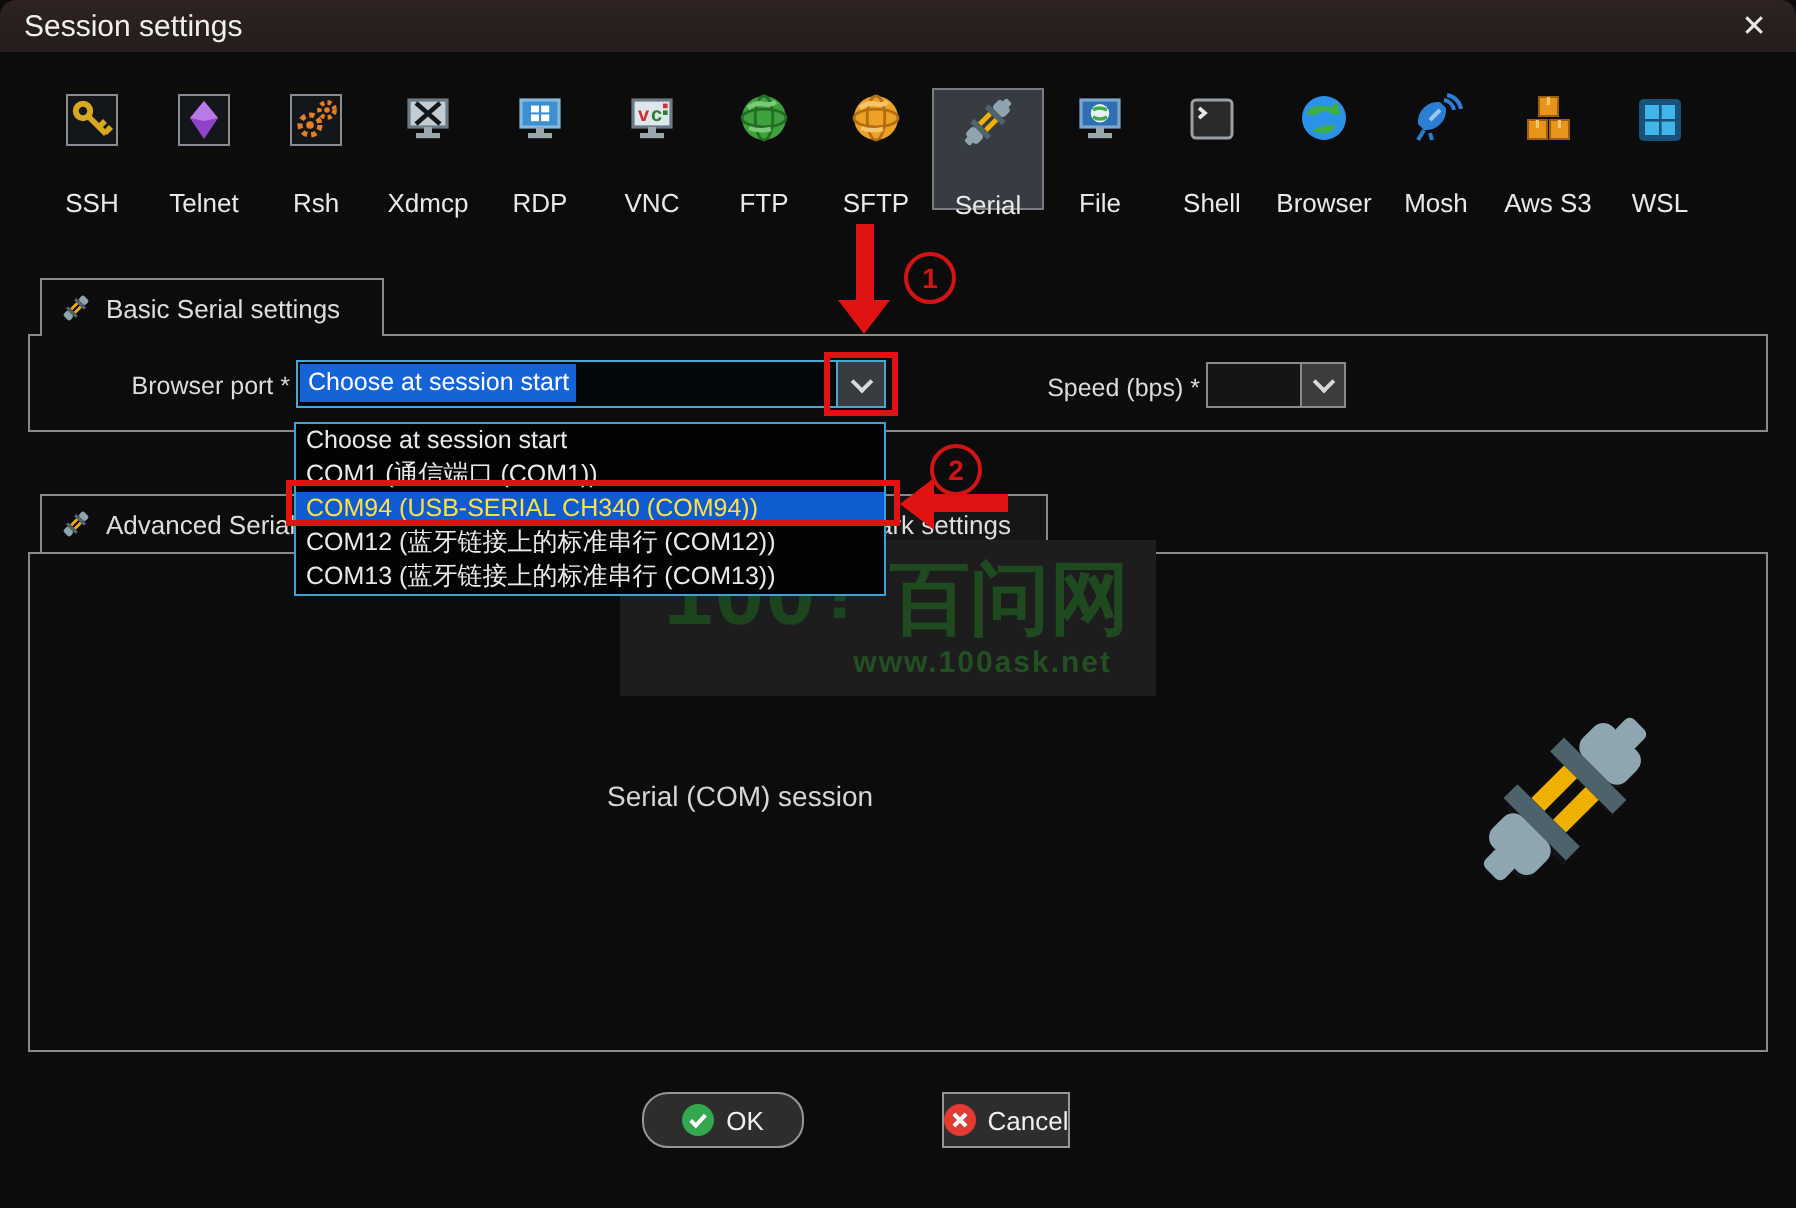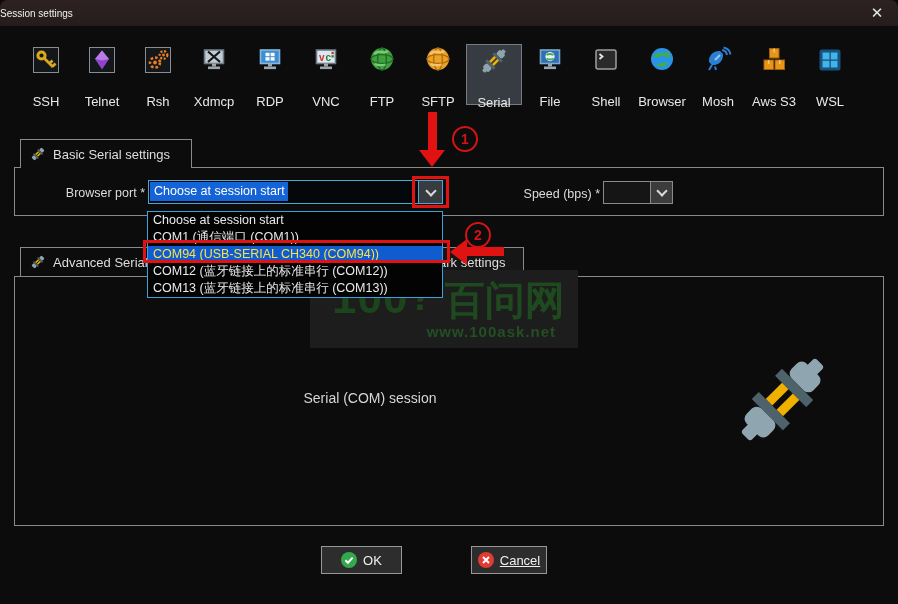--- a/index.html
+++ b/index.html
@@ -5,21 +5,21 @@
   html,body{margin:0;padding:0;background:#000;}
   #app{
     position:relative;width:898px;height:604px;overflow:hidden;
     background:#0c0c0c;font-family:"Liberation Sans",sans-serif;
     -webkit-font-smoothing:antialiased;
   }
   
   .titlebar{position:absolute;left:0;top:0;width:898px;height:26px;
     background:linear-gradient(#2e2222,#241c1c);
     border-radius:8px 8px 0 0;display:flex;align-items:center;}
-  .titlebar .t{color:#f0f0f0;font-size:10px;padding-left:0;}
+  .titlebar .t{color:#f0f0f0;font-size:15px;padding-left:12px;}
   .closebtn{position:absolute;right:8px;top:2px;width:26px;height:22px;
     color:#e8e8e8;font-size:15px;display:flex;align-items:center;justify-content:center;cursor:default;}
   
   .tile{position:absolute;top:44px;width:56px;height:61px;display:flex;flex-direction:column;
     align-items:center;justify-content:flex-start;}
   .tile .ic{height:36px;display:flex;align-items:center;justify-content:center;margin-top:2px;}
   .tile .lbl{color:#e9e9e9;font-size:13px;margin-top:20px;white-space:nowrap;}
   .tile.selected{background:#363c42;border:1px solid #767c82;box-sizing:border-box;}
   
   .grpbox{position:absolute;border:1px solid #8a8a8a;background:#0c0c0c;box-sizing:border-box;}
@@ -354,30 +354,30 @@
     <div class="dditem hl">COM94  (USB-SERIAL CH340 (COM94))</div>
     <div class="dditem">COM12  (蓝牙链接上的标准串行 (COM12))</div>
     <div class="dditem">COM13  (蓝牙链接上的标准串行 (COM13))</div>
   </div>
 
   <div class="redbox" style="left:143px;top:240px;width:307px;height:23px;"></div>
   <div class="arrshaft" style="left:466px;top:247px;width:38px;height:9px;"></div>
   <div class="arrhead" style="left:450px;top:239px;border-top:13px solid transparent;border-bottom:13px solid transparent;border-right:17px solid #e01212;"></div>
   <div class="numcirc" style="left:465px;top:222px;">2</div>
 
-  <div class="btn" style="left:321px;width:81px;">
+  <div class="btn" style="left:321px;width:81px;border-radius:13px;">
     <span style="display:flex;">
         <svg width="16" height="16" viewBox="0 0 16 16">
           <circle cx="8" cy="8" r="8" fill="#34a84e"></circle>
           <path d="M4.4 8.2 l2.5 2.6 l4.8 -5.2" stroke="#fff" stroke-width="2" fill="none"></path>
         </svg>
       </span>
     <span>OK</span>
   </div>
-  <div class="btn" style="left:471px;width:76px;text-decoration:underline;">
+  <div class="btn" style="left:471px;width:64px;">
     <span style="display:flex;">
         <svg width="16" height="16" viewBox="0 0 16 16">
           <circle cx="8" cy="8" r="8" fill="#e03c31"></circle>
           <path d="M5 5 L11 11 M11 5 L5 11" stroke="#fff" stroke-width="2"></path>
         </svg>
       </span>
     <span>Cancel</span>
   </div>
 
 </div>

